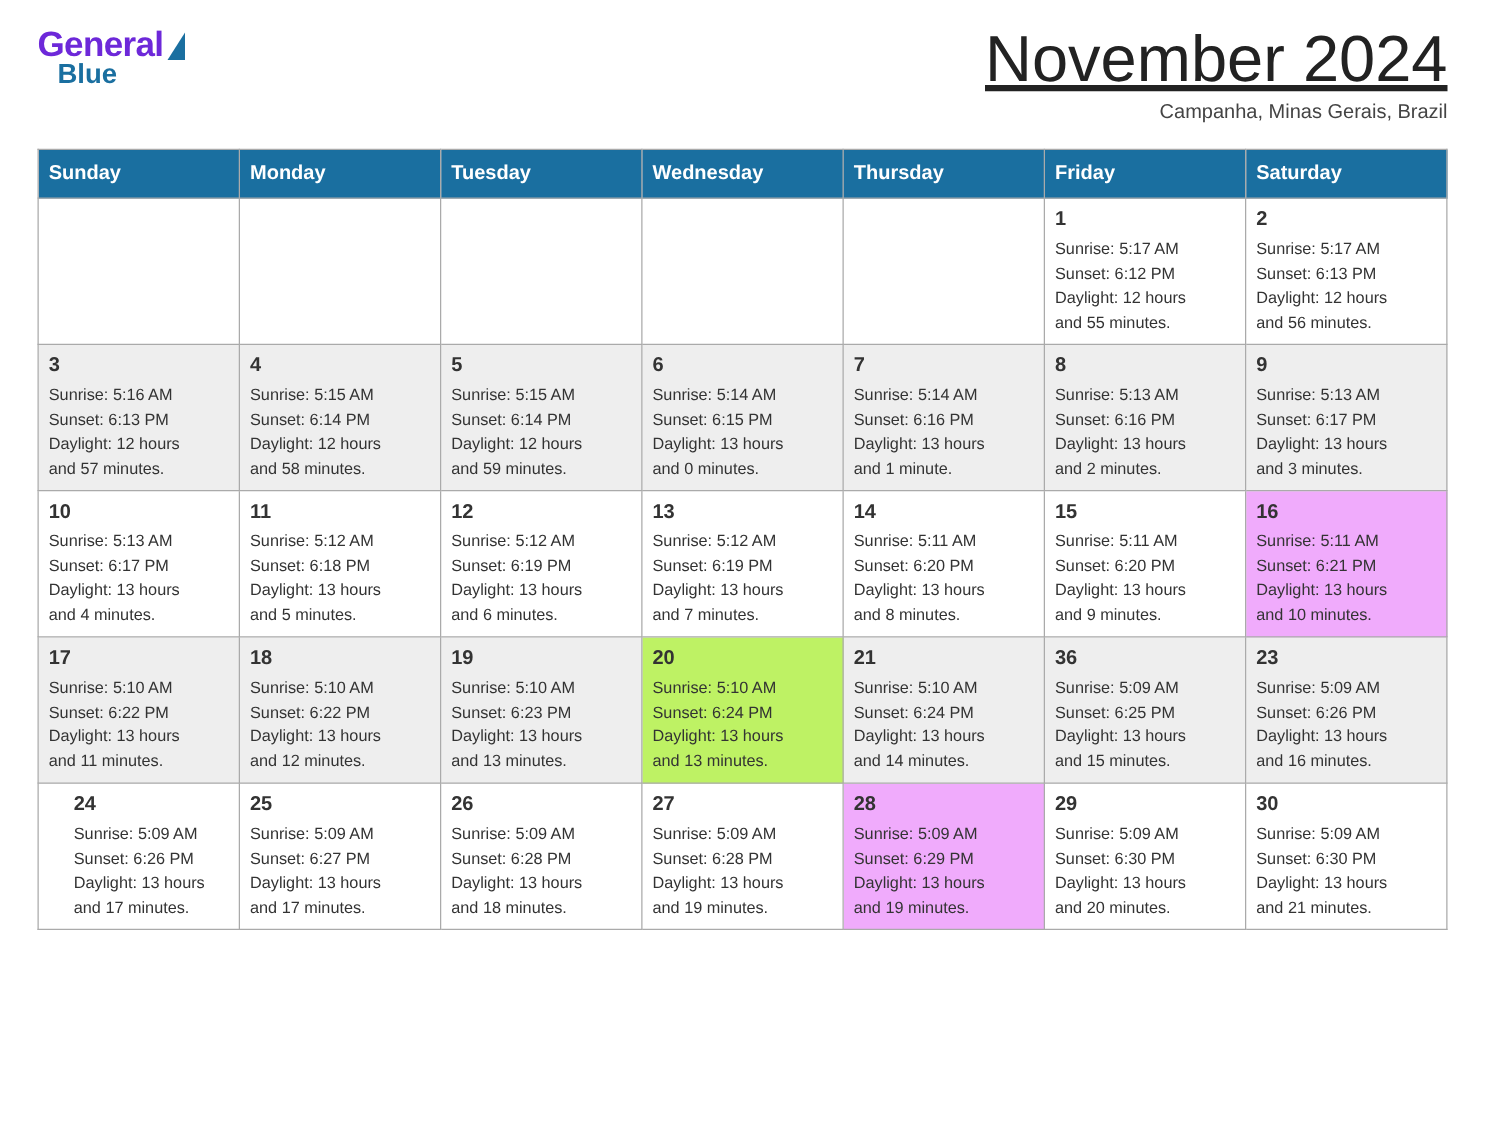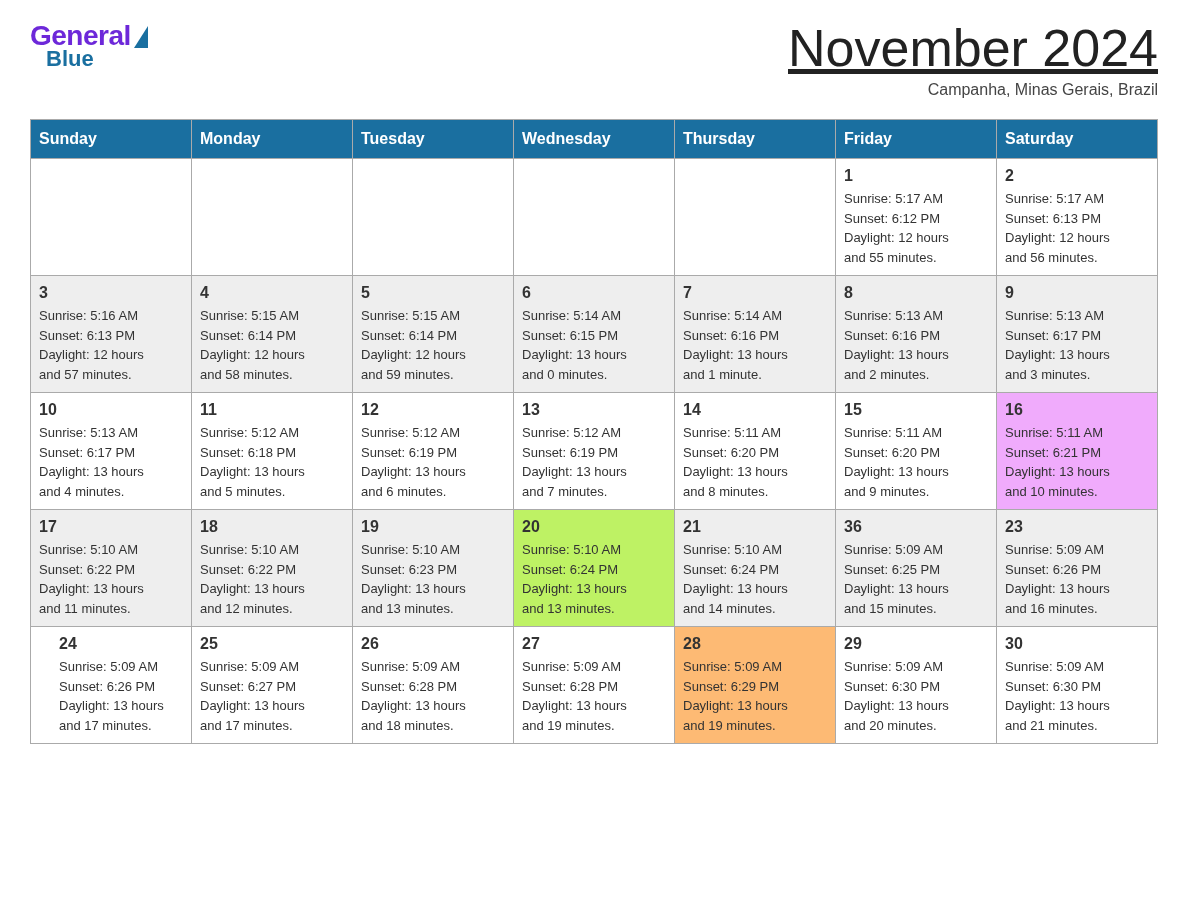--- a/index.html
+++ b/index.html
@@ -253,21 +253,21 @@
           <div class="day-info">Sunrise: 5:09 AM<br>Sunset: 6:27 PM<br>Daylight: 13 hours<br>and 17 minutes.</div>
         </td>
         <td style="background: rgb(255, 255, 255);">
           <div class="day-number">26</div>
           <div class="day-info">Sunrise: 5:09 AM<br>Sunset: 6:28 PM<br>Daylight: 13 hours<br>and 18 minutes.</div>
         </td>
         <td style="background: rgb(255, 255, 255);">
           <div class="day-number">27</div>
           <div class="day-info">Sunrise: 5:09 AM<br>Sunset: 6:28 PM<br>Daylight: 13 hours<br>and 19 minutes.</div>
         </td>
-        <td style="background: #fdba74; margin-top: 47px;">
+        <td style="background: #f0abfc; margin-top: 47px;">
           <div class="day-number">28</div>
           <div class="day-info">Sunrise: 5:09 AM<br>Sunset: 6:29 PM<br>Daylight: 13 hours<br>and 19 minutes.</div>
         </td>
         <td style="background: rgb(255, 255, 255);">
           <div class="day-number">29</div>
           <div class="day-info">Sunrise: 5:09 AM<br>Sunset: 6:30 PM<br>Daylight: 13 hours<br>and 20 minutes.</div>
         </td>
         <td style="background: rgb(255, 255, 255);">
           <div class="day-number">30</div>
           <div class="day-info">Sunrise: 5:09 AM<br>Sunset: 6:30 PM<br>Daylight: 13 hours<br>and 21 minutes.</div>

